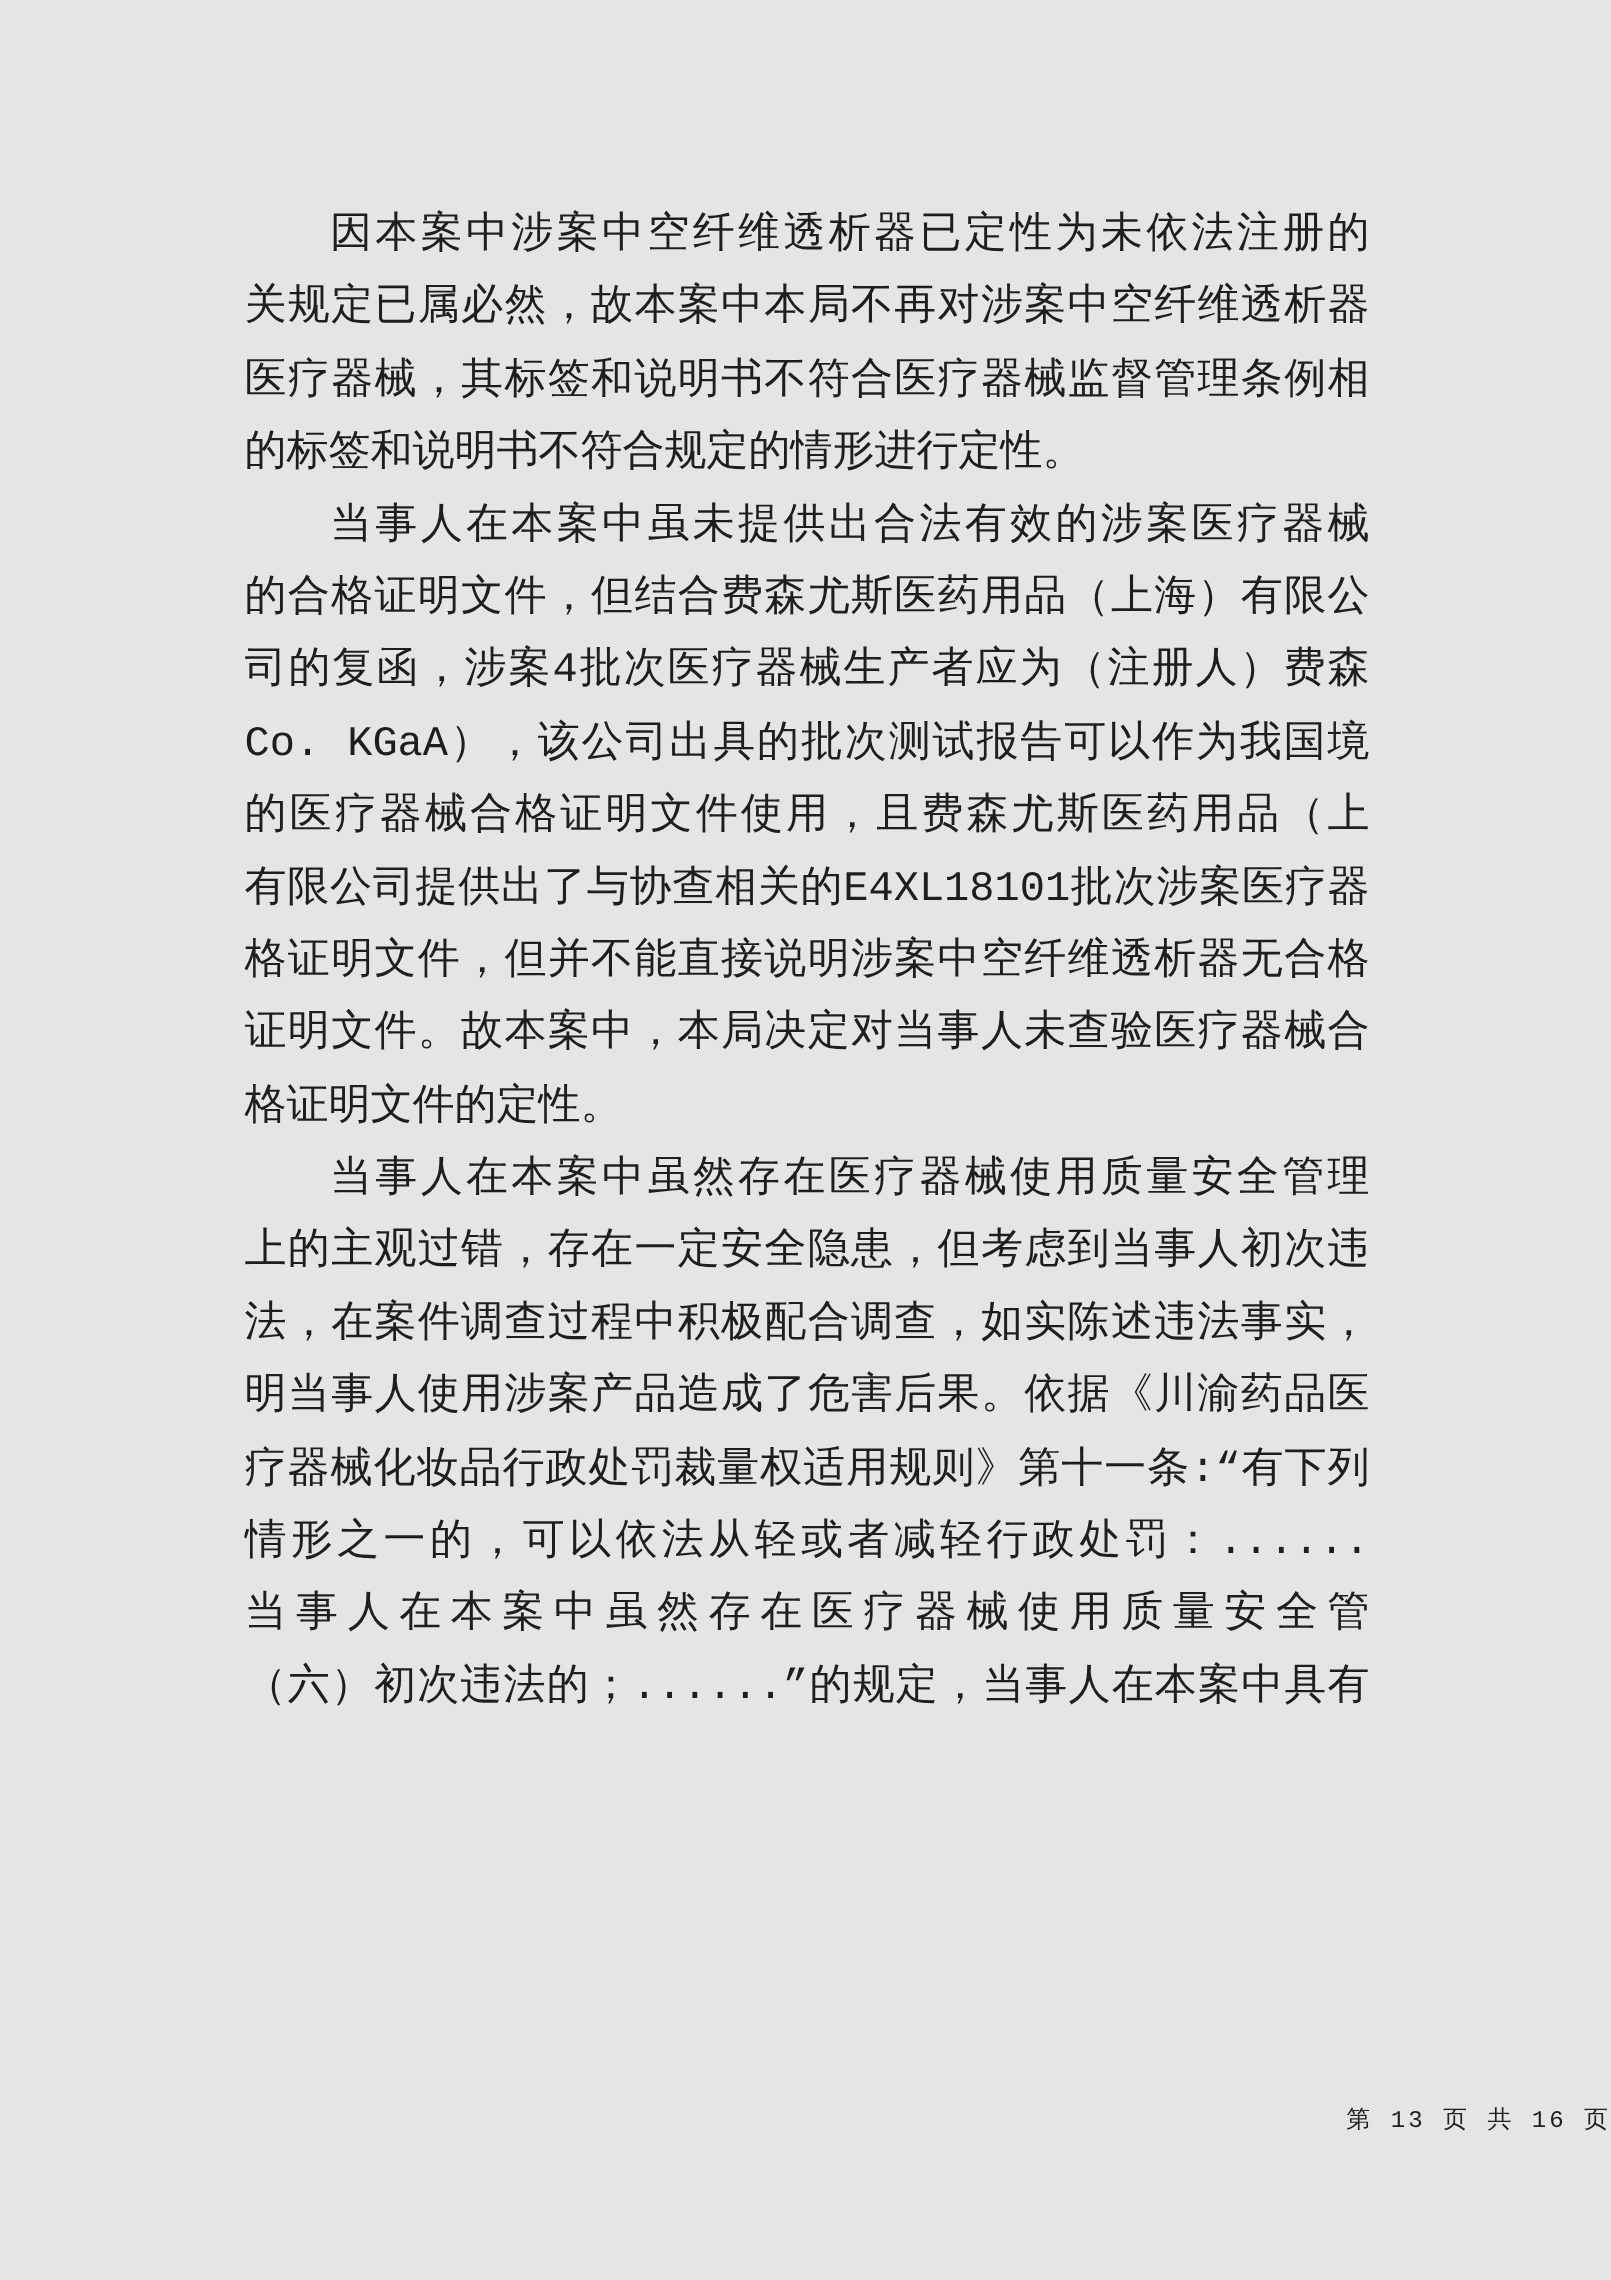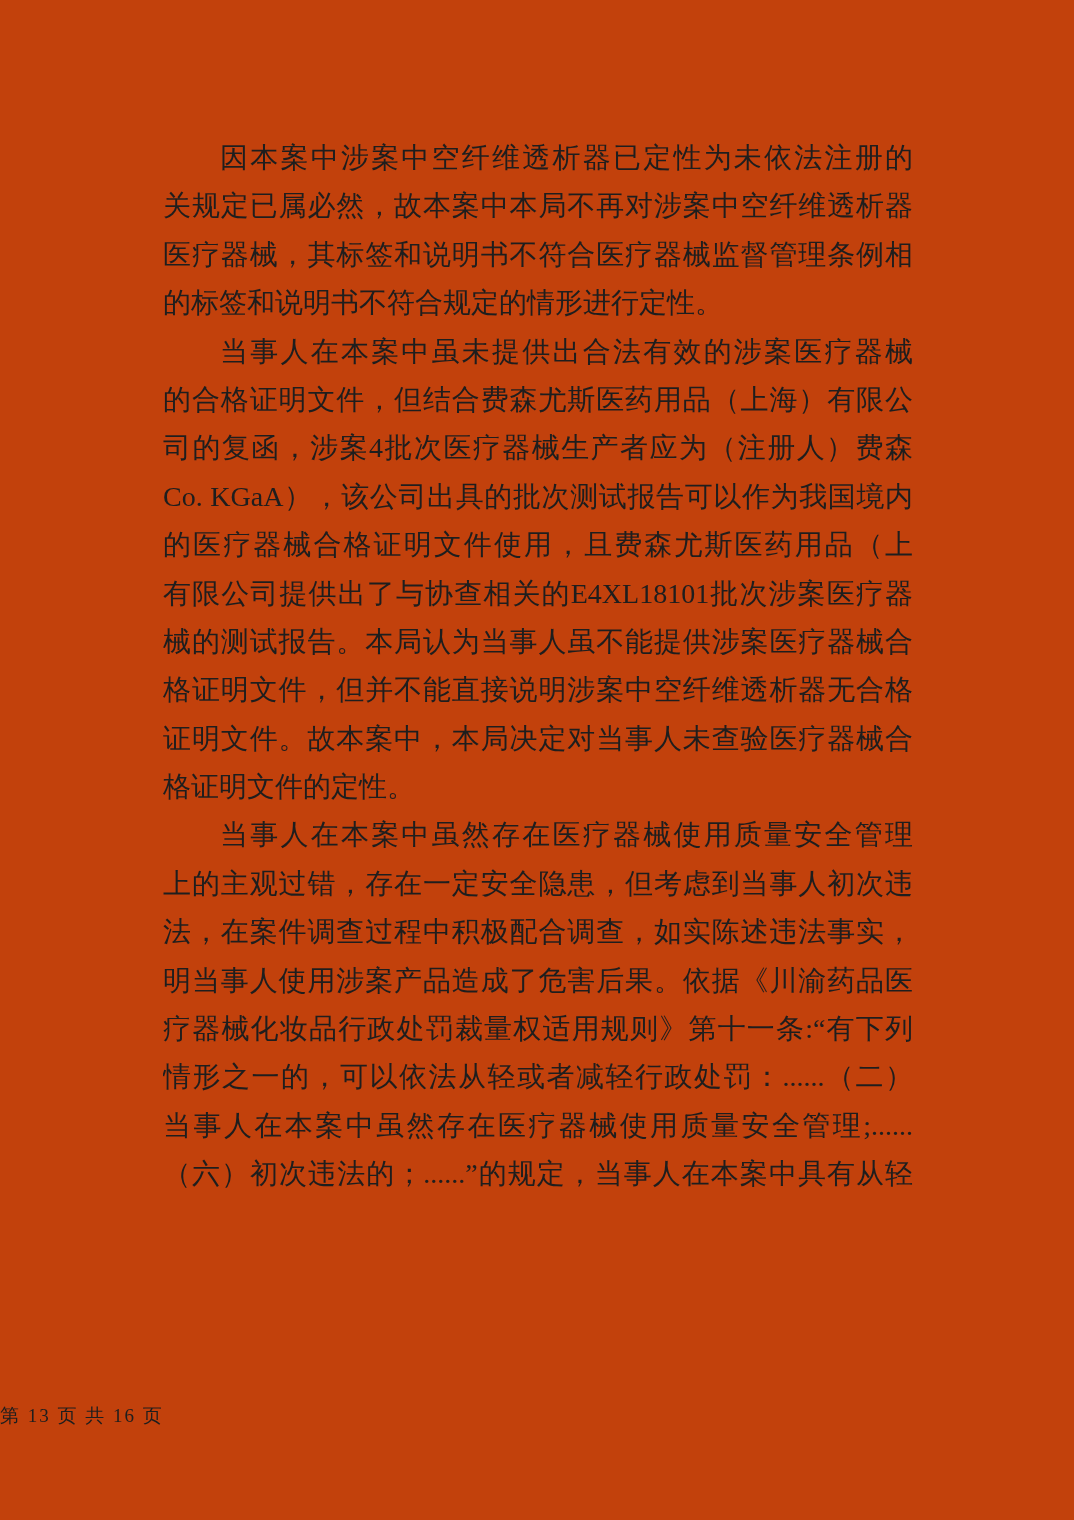--- a/index.html
+++ b/index.html
@@ -4,23 +4,23 @@
   <style>
     html, body {
       margin: 0;
       padding: 0;
       background: #ffffff;
     }
     .page {
       position: relative;
       width: 1074px;
       height: 1520px;
-      background: #c2410c;
+      background: #e5e5e5;
       overflow: hidden;
-      font-family: Liberation Serif, serif;
+      font-family: Liberation Mono, monospace;
       color: #1e1e1e;
     }
     .document-body {
       position: absolute;
       left: 163px;
       top: 134px;
       width: 750px;
     }
     .paragraph {
       margin: 0;
@@ -39,22 +39,22 @@
       text-indent: 57px;
     }
     .line.last {
       text-align-last: left;
     }
     .footer {
       position: absolute;
       left: 0;
       right: 0;
       top: 1403px;
-      text-align: left;
-      font-size: 19px;
+      text-align: right;
+      font-size: 16px;
       letter-spacing: 2px;
       color: #1e1e1e;
     }
   </style>
 </head>
 <body>
 
 <div class="page">
   <div class="document-body">
       <div class="paragraph">
@@ -63,21 +63,20 @@
         <div class="line">医疗器械，其标签和说明书不符合医疗器械监督管理条例相</div>
         <div class="line last">的标签和说明书不符合规定的情形进行定性。</div>
       </div>
       <div class="paragraph">
         <div class="line indent">当事人在本案中虽未提供出合法有效的涉案医疗器械</div>
         <div class="line">的合格证明文件，但结合费森尤斯医药用品（上海）有限公</div>
         <div class="line">司的复函，涉案4批次医疗器械生产者应为（注册人）费森</div>
         <div class="line">Co. KGaA），该公司出具的批次测试报告可以作为我国境内</div>
         <div class="line">的医疗器械合格证明文件使用，且费森尤斯医药用品（上海）</div>
         <div class="line">有限公司提供出了与协查相关的E4XL18101批次涉案医疗器</div>
-        <div class="line">械的测试报告。本局认为当事人虽不能提供涉案医疗器械合</div>
         <div class="line">格证明文件，但并不能直接说明涉案中空纤维透析器无合格</div>
         <div class="line">证明文件。故本案中，本局决定对当事人未查验医疗器械合</div>
         <div class="line last">格证明文件的定性。</div>
       </div>
       <div class="paragraph">
         <div class="line indent">当事人在本案中虽然存在医疗器械使用质量安全管理</div>
         <div class="line">上的主观过错，存在一定安全隐患，但考虑到当事人初次违</div>
         <div class="line">法，在案件调查过程中积极配合调查，如实陈述违法事实，</div>
         <div class="line">明当事人使用涉案产品造成了危害后果。依据《川渝药品医</div>
         <div class="line">疗器械化妆品行政处罚裁量权适用规则》第十一条:“有下列</div>

